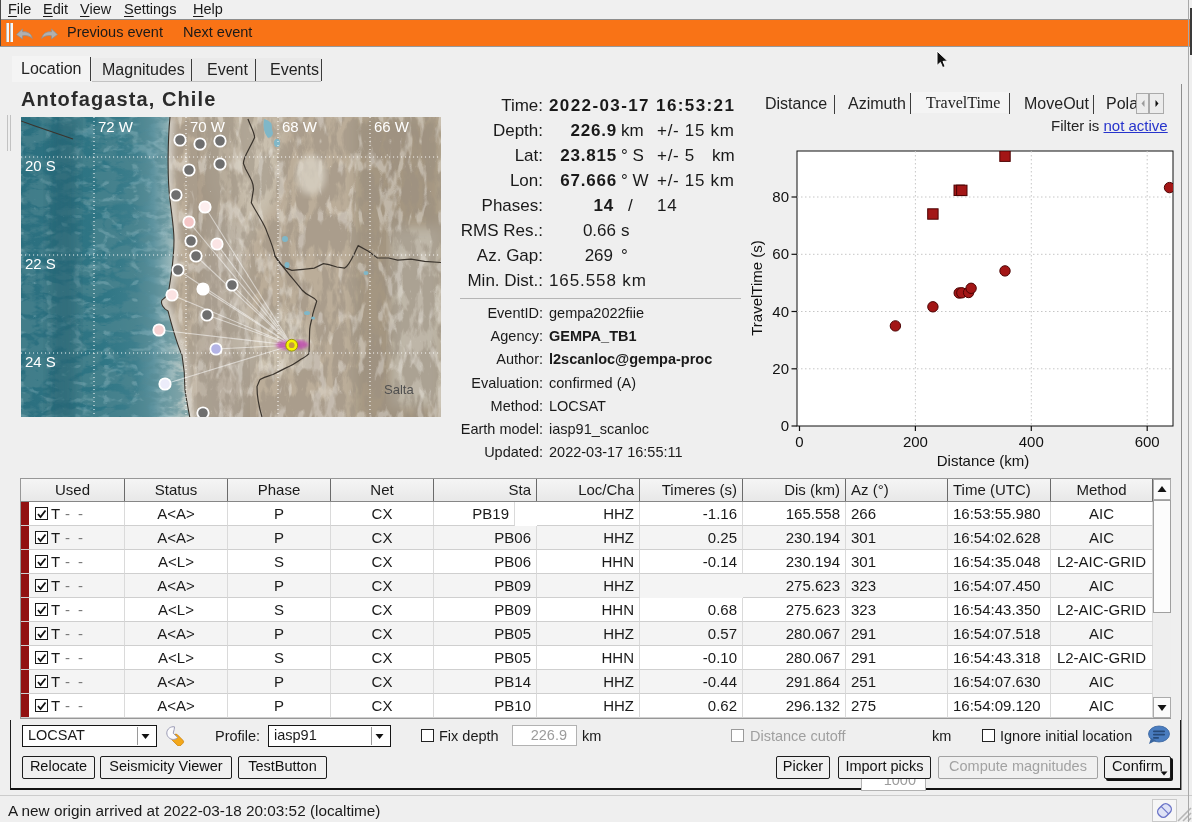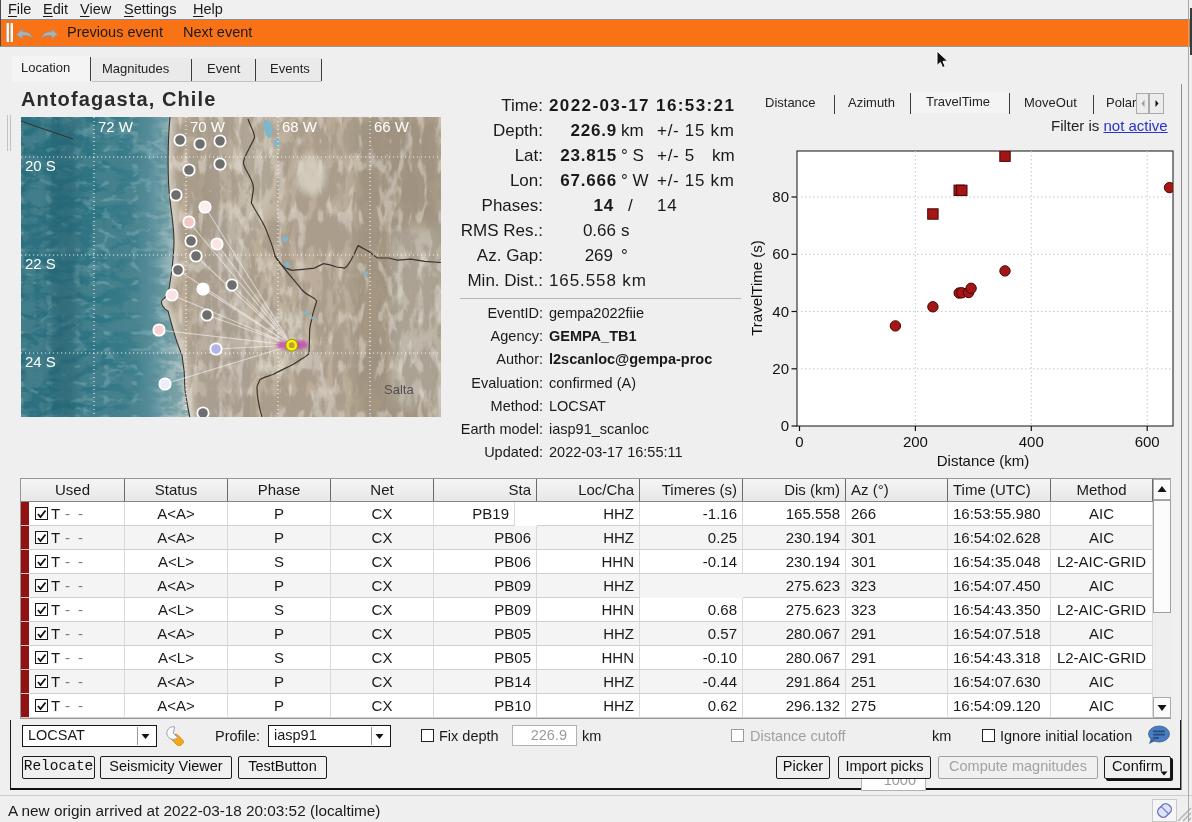--- a/index.html
+++ b/index.html
@@ -7,21 +7,21 @@
        background:#efefef;font-family:"Liberation Sans",sans-serif;color:#1a1a1a;}
   .abs{position:absolute;}
   
   #menubar{left:0;top:0;width:1192px;height:19px;background:#f0f0f0;border-bottom:1px solid #8d8d8d;font-size:14.5px;}
   #menubar span{position:absolute;top:1px;}
   #menubar u{text-decoration-thickness:1px;text-underline-offset:2px;}
   #toolbar{left:0;top:20px;width:1192px;height:26px;background:#f97316;border-bottom:1px solid #989898;font-size:14.5px;}
   .tbtext{position:absolute;top:4px;}
   
   .tabsep{position:absolute;width:1px;background:#3c3c3c;}
-  .tabtx{position:absolute;font-size:13px;color:#232323;}
+  .tabtx{position:absolute;font-size:16px;color:#232323;}
   
   #title{left:21px;top:88px;font-size:20px;font-weight:bold;letter-spacing:1.1px;color:#2b2b2b;}
   
   .irow{position:absolute;left:0;width:760px;height:25px;font-size:17px;}
   .irow2{position:absolute;left:0;width:760px;height:23px;font-size:14.5px;}
   .lab{position:absolute;left:380px;width:163px;text-align:right;top:0;}
   .v{position:absolute;left:549px;top:0;}
   .num{position:absolute;left:456px;width:161px;text-align:right;top:0;font-weight:bold;letter-spacing:.8px;}
   .numr{position:absolute;left:456px;width:160px;text-align:right;top:0;}
   .un{position:absolute;left:621px;top:0;}
@@ -312,21 +312,21 @@
 </div>
 
 <div class="abs" id="rtabs" style="left:745px;top:92px;width:440px;height:40px;">
   <div style="position:absolute;left:165px;top:0;width:99px;height:21px;background:#f4f4f4;"></div>
   <div class="tabsep" style="left:89px;top:3px;height:19px;"></div>
   <div class="tabsep" style="left:165px;top:1px;height:21px;"></div>
   <div class="tabsep" style="left:264px;top:1px;height:21px;"></div>
   <div class="tabsep" style="left:348px;top:3px;height:19px;"></div>
   <span class="tabtx" style="left:20px;top:3px;">Distance</span>
   <span class="tabtx" style="left:103px;top:3px;">Azimuth</span>
-  <span class="tabtx" style="left:181px;top:2px;">TravelTime</span>
+  <span class="tabtx" style="left:181px;top:2px;font-family:Liberation Serif, serif;">TravelTime</span>
   <span class="tabtx" style="left:279px;top:3px;">MoveOut</span>
   <span class="tabtx" style="left:361px;top:3px;">Polar</span>
   <div style="position:absolute;left:391px;top:1px;width:13px;height:21px;background:#ececec;border:1px solid #aaa;box-sizing:border-box;"></div>
   <div style="position:absolute;left:404px;top:1px;width:15px;height:21px;background:#ececec;border:1px solid #aaa;box-sizing:border-box;"></div>
   <svg style="position:absolute;left:391px;top:1px" width="28" height="21" viewBox="0 0 28 21">
     <path d="M8.5 7 L5.5 10.5 L8.5 14 Z" fill="#9a9a9a"></path>
     <path d="M19.5 7 L22.5 10.5 L19.5 14 Z" fill="#111"></path>
   </svg>
   <span class="tabtx" style="left:306px;top:25px;font-size:15px;">Filter is <span style="color:#2633cc;text-decoration:underline;">not active</span></span>
 </div>
@@ -635,21 +635,21 @@
 <div class="cb2" style="left:982px;top:9px;"></div>
 <span class="lbl" style="left:1000px;top:8px;">Ignore initial location</span>
 <svg style="position:absolute;left:1147px;top:5px" width="24" height="21" viewBox="0 0 24 21">
   <ellipse cx="12" cy="9" rx="10.5" ry="8" fill="#4a7dc0" stroke="#3a659e" stroke-width="0.8"></ellipse>
   <path d="M4 13 L2 19 L9 15.5 Z" fill="#3a659e"></path>
   <rect x="6" y="5.6" width="12" height="1.7" rx="0.8" fill="#274a78"></rect>
   <rect x="6" y="8.8" width="12" height="1.7" rx="0.8" fill="#274a78"></rect>
   <rect x="6" y="12" width="6" height="1.7" rx="0.8" fill="#274a78"></rect>
 </svg>
 
-<div class="btn" style="left:22px;top:36px;width:73px;font-family:Liberation Mono, monospace;">Relocate</div>
+<div class="btn" style="left:22px;top:36px;width:73px;">Relocate</div>
 <div class="btn" style="left:100px;top:36px;width:132px;">Seismicity Viewer</div>
 <div class="btn" style="left:238px;top:36px;width:89px;">TestButton</div>
 <div class="btn" style="left:776px;top:36px;width:54px;">Picker</div>
 <div class="btn" style="left:838px;top:36px;width:93px;">Import picks</div>
 <div class="btn" style="left:938px;top:36px;width:160px;color:#a2a2a2;border-color:#a2a2a2;">Compute magnitudes</div>
 <div class="btn" style="left:1104px;top:36px;width:67px;box-shadow:2px 2px 0 #111;">Confirm<svg style="position:absolute;right:1px;bottom:1px" width="10" height="7" viewBox="0 0 10 7">
         <path d="M1.5 1.5 L5 5.5 L8.5 1.5 Z" fill="#111"></path>
       </svg></div>
 </div>
 

